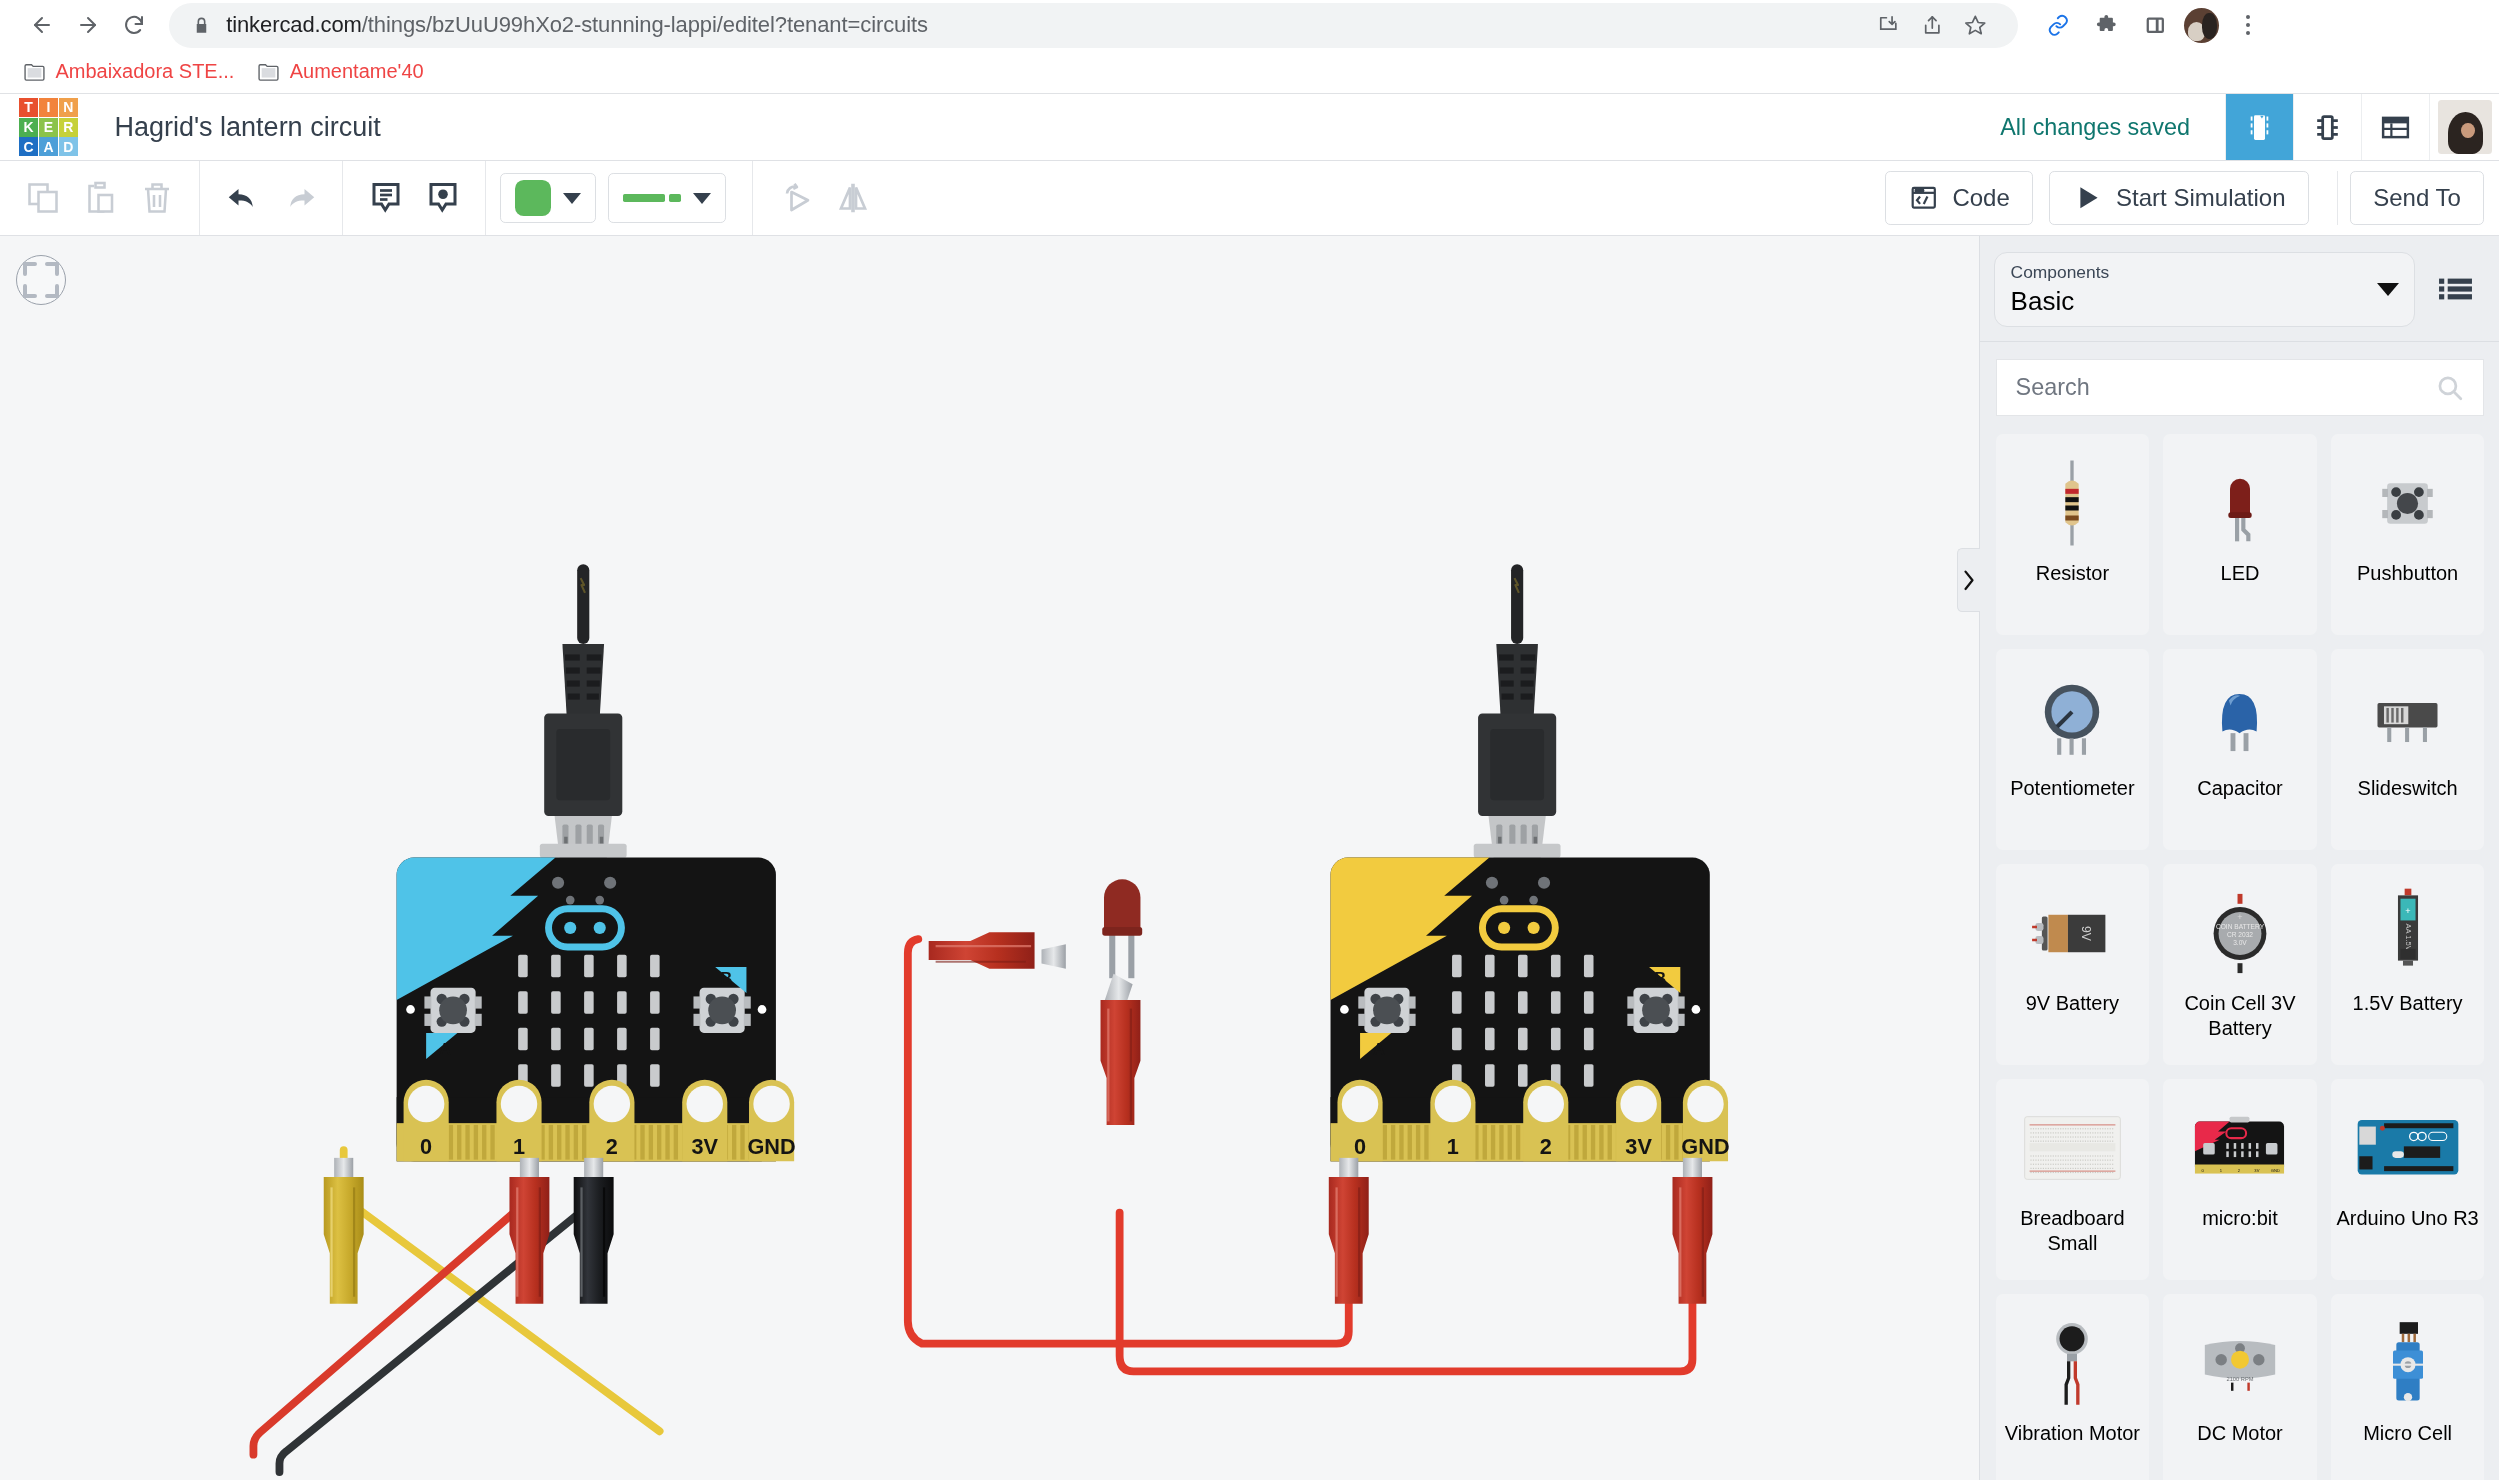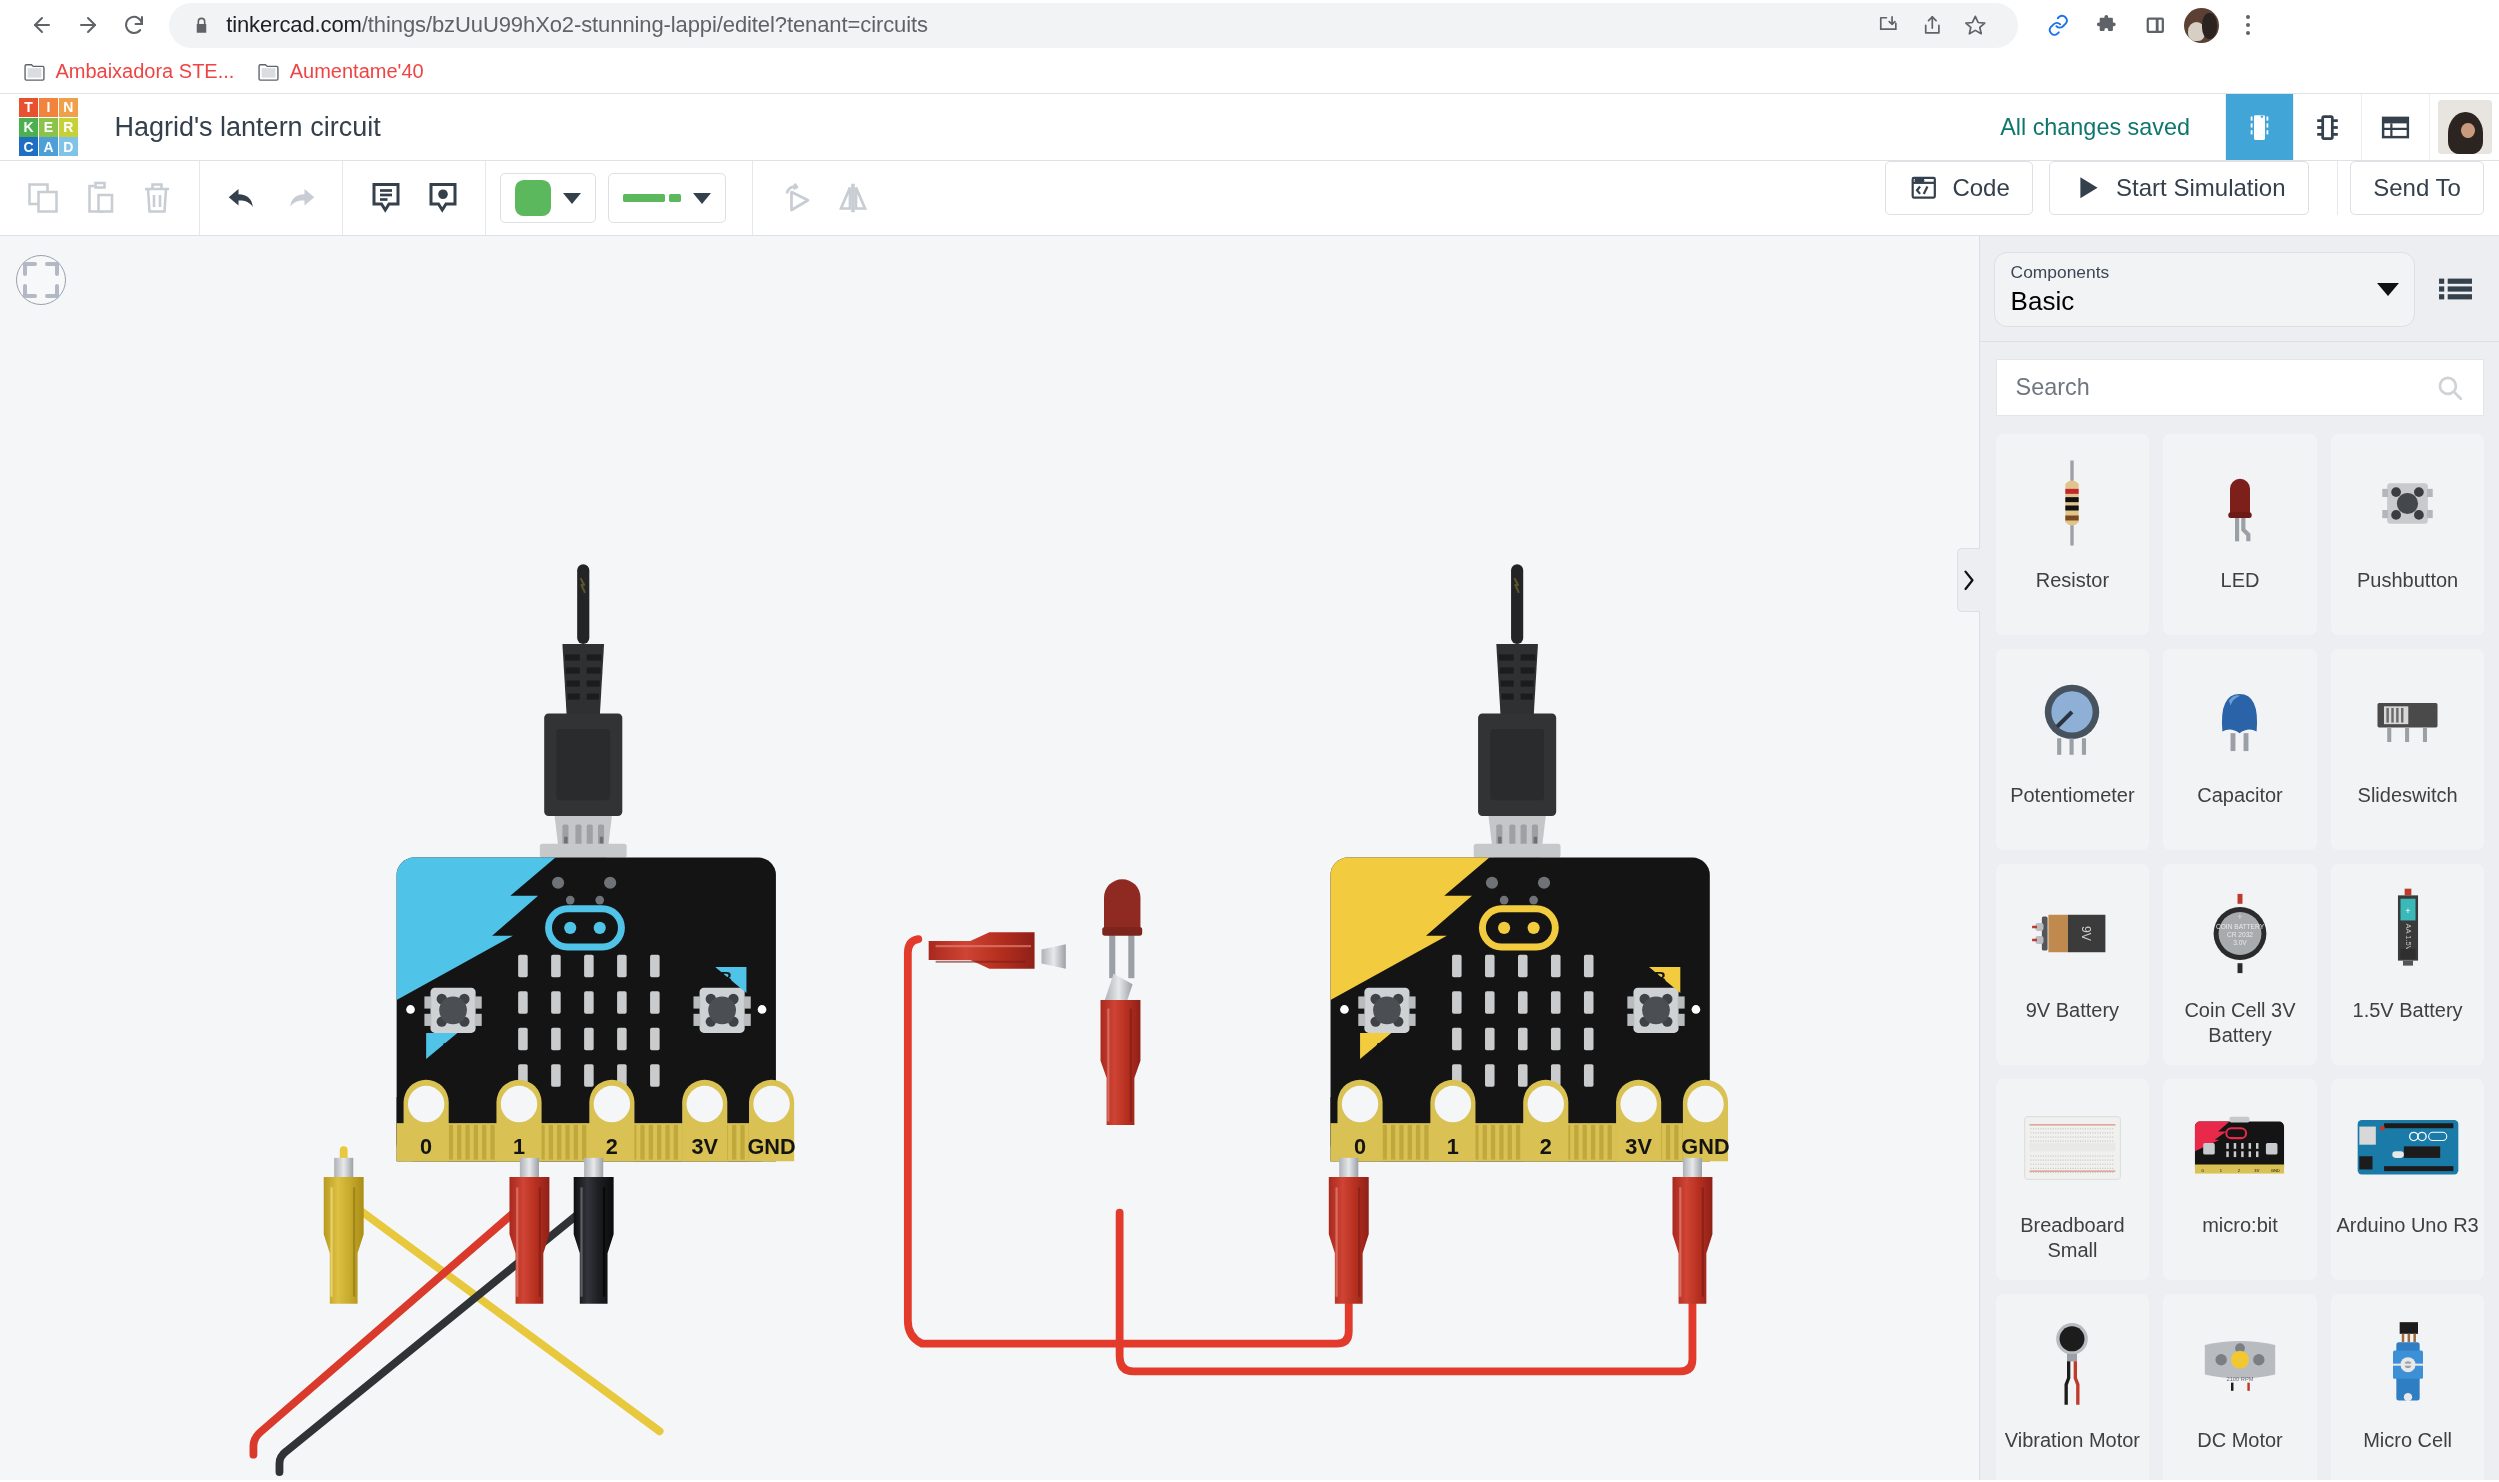--- a/index.html
+++ b/index.html
@@ -131,21 +131,21 @@
   .picker {
     display: flex; align-items: center; gap: 12px;
     border: 0.9px solid #dcdfe3; border-radius: 5.2px;
     height: 50px; padding: 0 14px; margin-right: 12px; cursor: pointer;
   }
   .swatch { width: 36px; height: 36px; border-radius: 8.7px; }
   .linestyle { display: flex; align-items: center; gap: 4.3px; }
   .linestyle i { display: block; height: 7.8px; border-radius: 1.7px; }
   .caret { width: 0; height: 0; border-left: 9.5px solid transparent;
            border-right: 9.5px solid transparent; border-top: 11.3px solid #35404d; }
-  .toolbar-right { margin-left: auto; display: flex; align-items: flex-start; height: 100%; }
+  .toolbar-right { margin-left: auto; display: flex; align-items: center; height: 100%; }
   .obtn {
     display: flex; align-items: center; gap: 14px;
     border: 0.9px solid #dcdfe3; border-radius: 5.2px; height: 54px;
     padding: 0 22.6px; margin-right: 15.6px; cursor: pointer;
     font-size: 24px; color: #35404d; white-space: nowrap; background: #fff;
   }
   .obtn svg { width: 29.5px; height: 29.5px; flex-shrink: 0; }
   .sep-v { width: 0.9px; height: 54px; background: #e6e8eb; margin: 0 12px; }
 
   
@@ -206,22 +206,22 @@
   .comp-tile {
     background: #f2f3f5; border-radius: 7px; cursor: pointer;
     display: flex; flex-direction: column; align-items: center;
     padding: 12px 5.2px 8.7px 5.2px; height: 201px;
   }
   .comp-art {
     height: 115px; display: flex; align-items: center;
     justify-content: center; width: 100%;
   }
   .comp-label {
-    font-size: 20px; color: #404040; text-align: center;
-    line-height: 1.25; margin-top: 7px;
+    font-size: 20px; color: #000000; text-align: center;
+    line-height: 1.25; 
   }
 </style>
 </head>
 <body>
 
 <div class="browser-bar">
   <div class="nav-btn">
     <svg viewBox="0 0 24 24" fill="none" stroke="#5f6368" stroke-width="2" stroke-linecap="round" stroke-linejoin="round">
       <line x1="19" y1="12" x2="5" y2="12"></line>
         <polyline points="12 19 5 12 12 5"></polyline>

